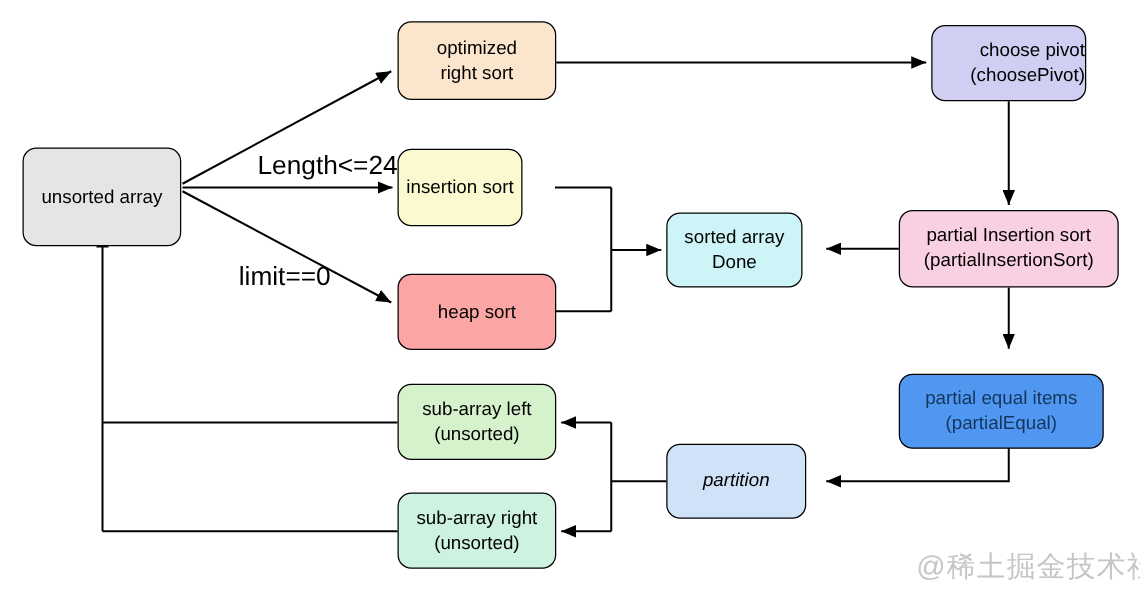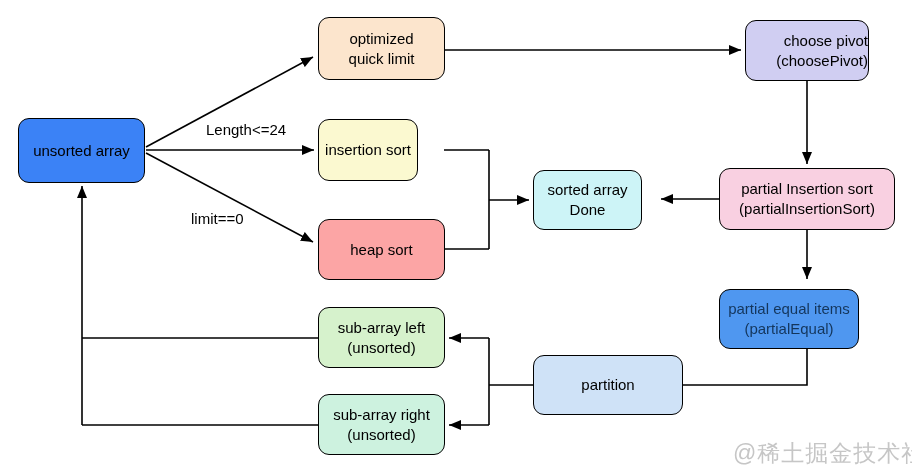--- a/index.html
+++ b/index.html
@@ -9,21 +9,21 @@
   }
   .edges{position:absolute;left:0;top:0;width:912px;height:475px;}
   .node{
     position:absolute;box-sizing:border-box;
     border:1.6px solid #000000;border-radius:11px;
     display:flex;flex-direction:column;align-items:center;justify-content:center;
     font-size:15px;line-height:1.32;text-align:center;color:#000;
   }
   .node span{display:block;white-space:nowrap;}
   .edge-label{
-    position:absolute;font-size:15px;color:#000000;white-space:nowrap;
+    position:absolute;font-size:21px;color:#000000;white-space:nowrap;
   }
   .watermark{
     position:absolute;left:733px;top:438px;font-size:23px;letter-spacing:1px;white-space:nowrap;
   }
 </style>
 </head>
 <body>
 
 <div class="canvas">
 
@@ -49,27 +49,27 @@
       <path d="M533,385 L489,385"></path>
       <path d="M489,338 L489,425"></path>
       <path d="M489,338 L449,338" marker-end="url(#arrow)"></path>
       <path d="M489,425 L449,425" marker-end="url(#arrow)"></path>
       <path d="M318,338 L82,338"></path>
       <path d="M318,425 L82,425"></path>
       <path d="M82,425 L82,186" marker-end="url(#arrow)"></path>
     </g>
   </svg>
 
-  <div class="node" style="left: 18px; top: 118px; width: 127px; height: 65px; background-color: #3b82f6; color: rgb(0, 0, 0); align-items: center;">
+  <div class="node" style="left: 18px; top: 118px; width: 127px; height: 79px; background-color: #e5e5e5; color: rgb(0, 0, 0); align-items: center;">
     <span>unsorted array</span>
   </div>
 
   <div class="node" style="left: 318px; top: 17px; width: 127px; height: 63px; background-color: rgb(252, 229, 205); color: rgb(0, 0, 0);">
     <span>optimized</span>
-    <span>quick limit</span>
+    <span>right sort</span>
   </div>
 
   <div class="node" style="left: 745px; top: 20px; width: 124px; height: 61px; background-color: rgb(208, 206, 242); color: rgb(0, 0, 0); align-items: flex-end;">
     <span>choose pivot</span>
     <span>(choosePivot)</span>
   </div>
 
   <div class="node" style="left: 318px; top: 119px; width: 100px; height: 62px; background-color: rgb(251, 249, 208); color: rgb(0, 0, 0);">
     <span>insertion sort</span>
   </div>
@@ -81,26 +81,26 @@
   <div class="node" style="left: 533px; top: 170px; width: 109px; height: 60px; background-color: rgb(205, 244, 247); color: rgb(0, 0, 0);">
     <span>sorted array</span>
     <span>Done</span>
   </div>
 
   <div class="node" style="left: 719px; top: 168px; width: 176px; height: 62px; background-color: rgb(249, 208, 225); color: rgb(0, 0, 0);">
     <span>partial Insertion sort</span>
     <span>(partialInsertionSort)</span>
   </div>
 
-  <div class="node" style="left: 719px; top: 289px; width: 140px; height: 60px; background-color: rgb(79, 151, 240); color: rgb(20, 54, 92);">
+  <div class="node" style="left: 719px; top: 299px; width: 164px; height: 60px; background-color: rgb(79, 151, 240); color: rgb(20, 54, 92);">
     <span>partial equal items</span>
     <span>(partialEqual)</span>
   </div>
 
-  <div class="node" style="left: 533px; top: 355px; width: 150px; height: 60px; background-color: rgb(207, 226, 247); color: rgb(0, 0, 0);">
+  <div class="node" style="left: 533px; top: 355px; width: 112px; height: 60px; background-color: rgb(207, 226, 247); color: rgb(0, 0, 0); font-style: italic;">
     <span>partition</span>
   </div>
 
   <div class="node" style="left: 318px; top: 307px; width: 127px; height: 61px; background-color: rgb(214, 242, 204); color: rgb(0, 0, 0);">
     <span>sub-array left</span>
     <span>(unsorted)</span>
   </div>
 
   <div class="node" style="left: 318px; top: 394px; width: 127px; height: 61px; background-color: rgb(205, 242, 223); color: rgb(0, 0, 0);">
     <span>sub-array right</span>

